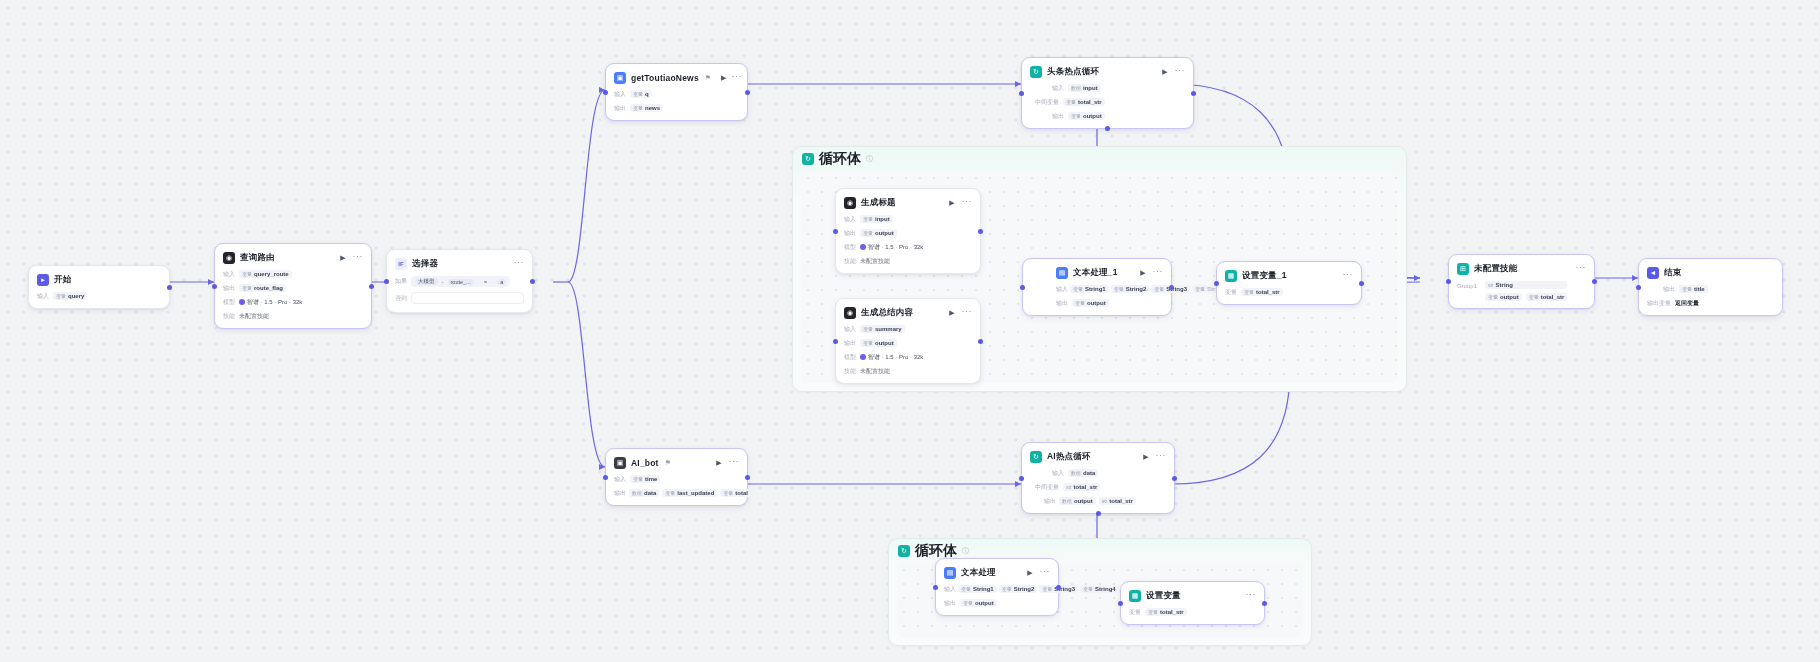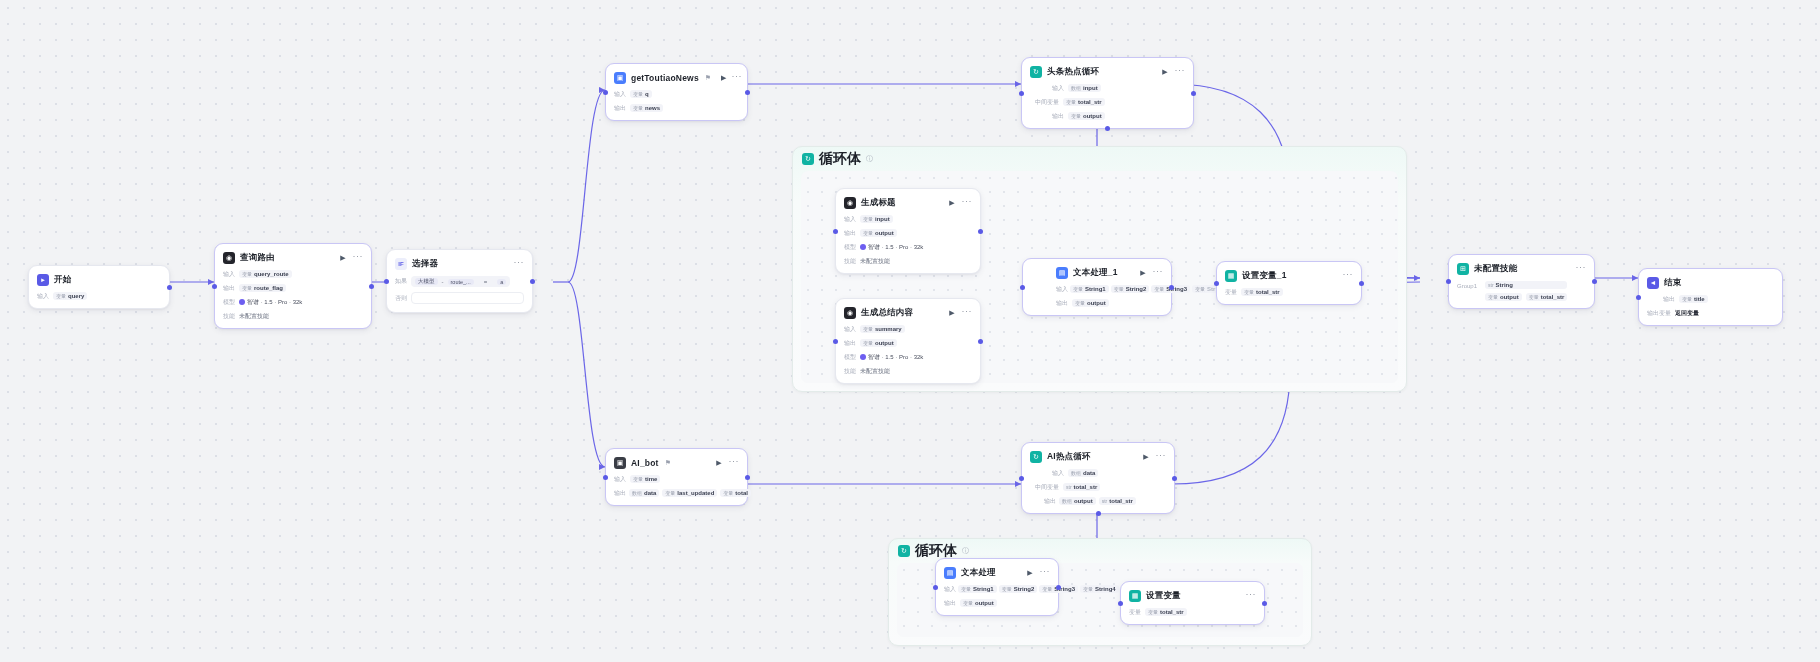--- a/index.html
+++ b/index.html
@@ -461,21 +461,21 @@
             <span class="ty">变量</span>
             <span>total_str</span>
           </span>
         </div>
       </div>
     </div>
     <span class="port l"></span>
     <span class="port r"></span>
   </div>
 
-  <div class="node sel" style="left:1638px; top:268px; width:145px;">
+  <div class="node sel" style="left:1638px; top:258px; width:145px;">
     <div class="nhead">
       <span class="nicon" style="background:#5a5ae6">◄</span>
       <span class="ntitle">结束</span>
     </div>
     <div class="nrow" style="padding-left:16px">
       <span class="nlabel">输出</span>
       <span class="chip">
         <span class="ty">变量</span>
         <span>title</span>
       </span>

